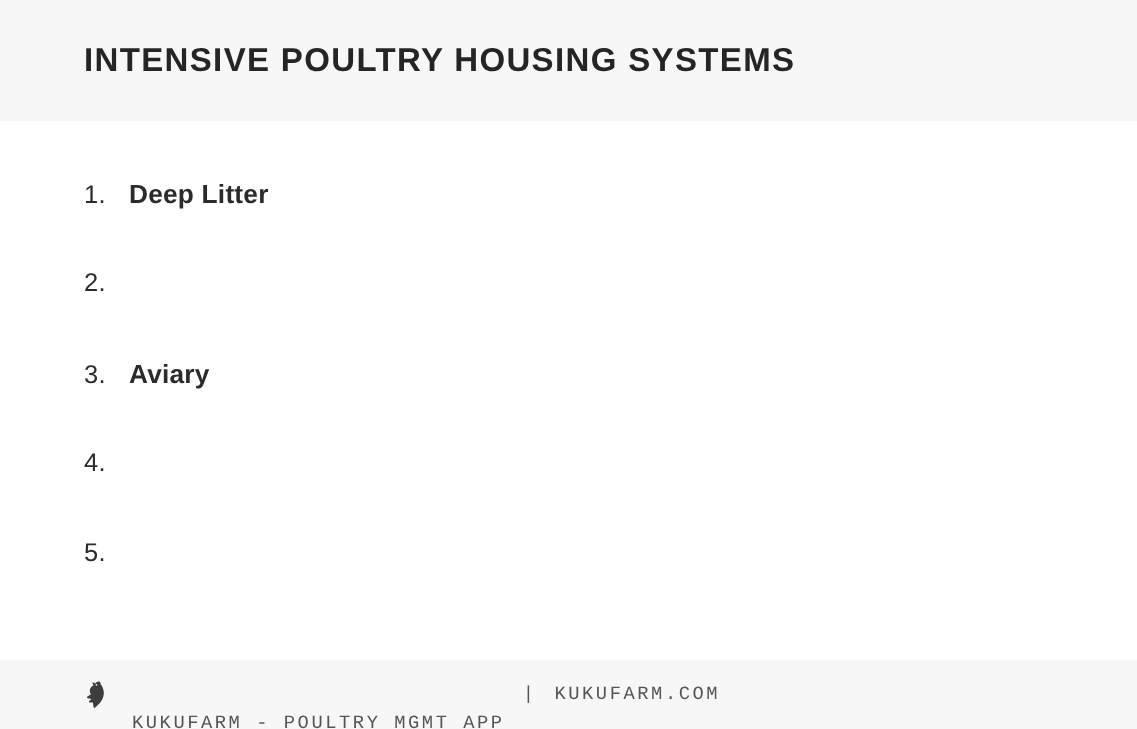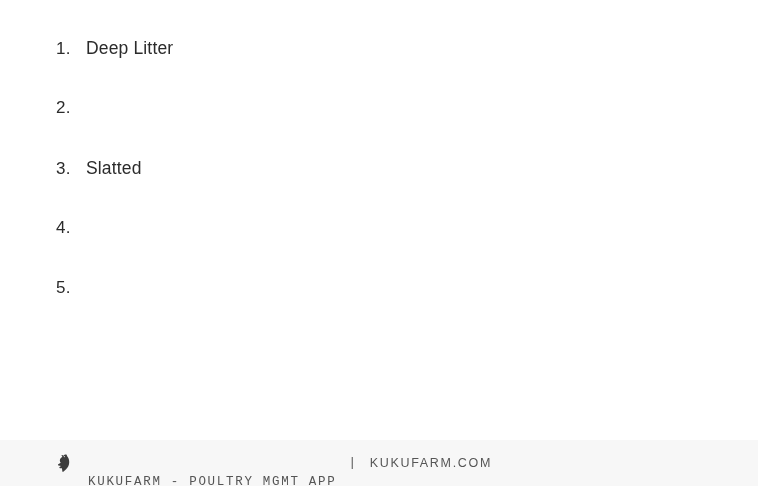--- a/index.html
+++ b/index.html
@@ -66,21 +66,21 @@
     font-weight: normal;
     color: #2b2b2b;
     width: 30px;
     min-width: 30px;
     flex: 0 0 30px;
     letter-spacing: 0.2px;
   }
   .item-label {
     font-family: "Liberation Sans", sans-serif;
     font-size: 17.5px;
-    font-weight: normal;
+    font-weight: bold;
     color: #2b2b2b;
     letter-spacing: 0.15px;
     white-space: nowrap;
   }
 
   
   .footer {
     height: 46px;
     min-height: 46px;
     background: #f7f7f7;
@@ -108,49 +108,52 @@
     margin-top: 38px;
   }
   .footer-sep {
     font-family: "Liberation Mono", "DejaVu Sans Mono", monospace;
     font-size: 12.5px;
     color: #555555;
     letter-spacing: 1.7px;
     padding: 0 12px;
   }
   .footer-url {
-    font-family: Liberation Sans, sans-serif;
+    font-family: Liberation Mono, monospace;
     font-size: 12.5px;
     color: #555555;
     letter-spacing: 1.7px;
     white-space: nowrap;
     text-decoration: none;
   }
 </style>
 </head>
 <body>
 
 <div class="slide">
 
+  <div class="header">
+    <div class="header-title">INTENSIVE POULTRY HOUSING SYSTEMS</div>
+  </div>
 
   <div class="content">
     <ol class="item-list">
 
       <li class="list-item">
         <span class="item-number">1.</span>
         <span class="item-label">Deep Litter</span>
       </li>
 
       <li class="list-item">
         <span class="item-number">2.</span>
       </li>
 
       <li class="list-item">
         <span class="item-number">3.</span>
-        <span class="item-label">Slatted</span>
+        <span class="item-label">Aviary</span>
       </li>
 
       <li class="list-item">
         <span class="item-number">4.</span>
       </li>
 
       <li class="list-item">
         <span class="item-number">5.</span>
       </li>
 

